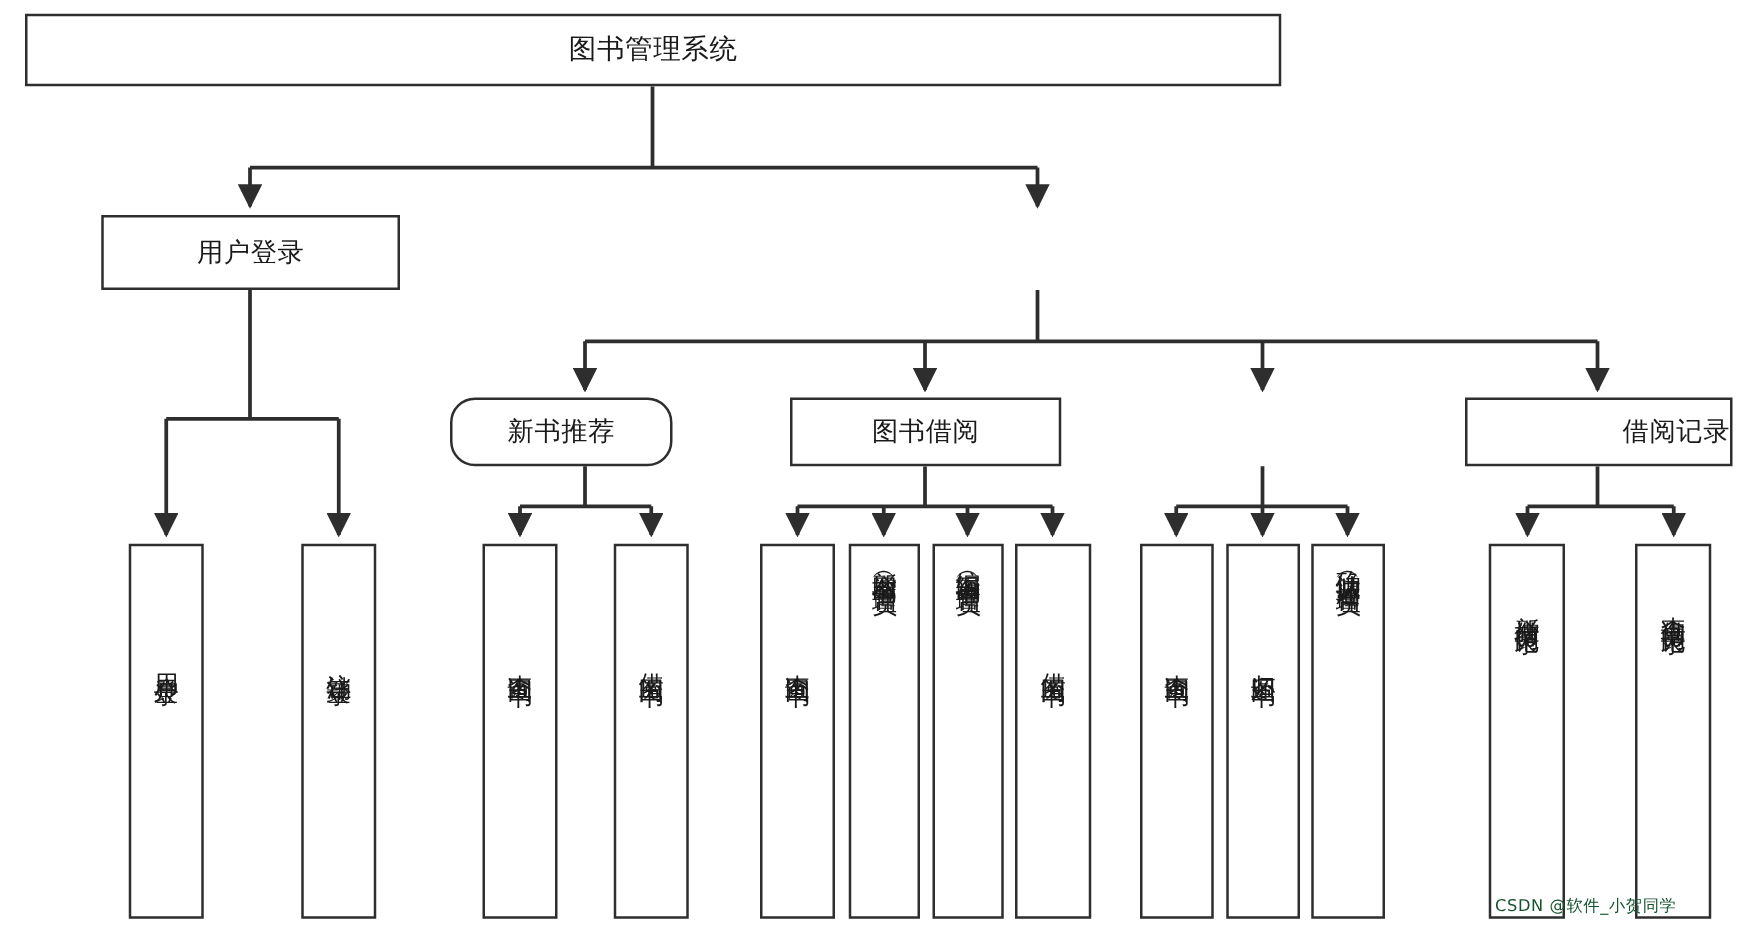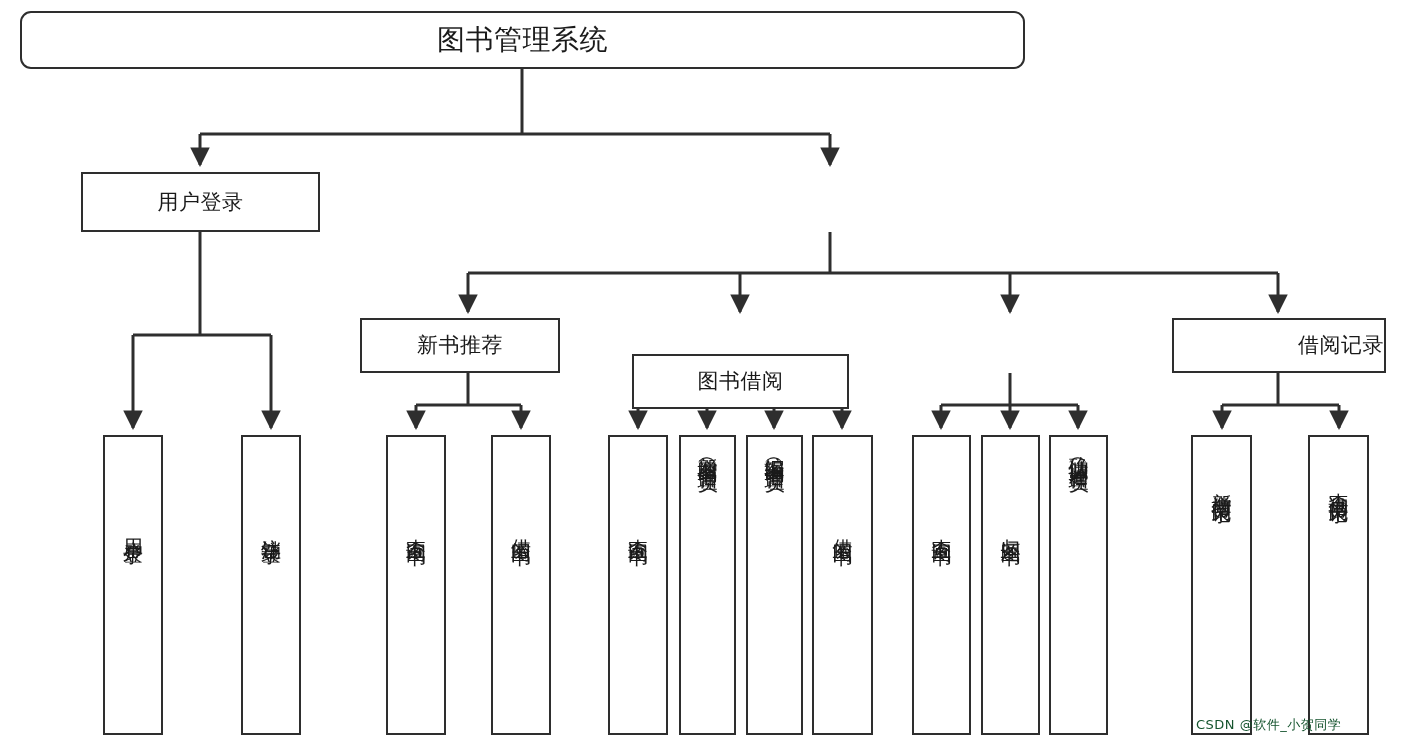--- a/index.html
+++ b/index.html
@@ -41,22 +41,21 @@
   .node .lbl {
     display: block;
     line-height: 1.18;
     letter-spacing: 0.5px;
   }
   
   .node.h {
     font-size: 21px;
   }
   .node.h.root {
-    font-size: 28px;
-    border-radius: 11px;
+    font-size: 22px;
   }
   
   .node.v {
     border-width: 2.5px;
     padding: 6px 0;
     align-items: flex-start;
   }
   .node.v .lbl {
     writing-mode: vertical-rl;
     text-orientation: upright;
@@ -131,25 +130,25 @@
 
   <div class="node h root" style="left:20px; top:11px; width:1005px; height:58px;">
     <span class="lbl">图书管理系统</span>
   </div>
 
   <div class="node h" style="left:81px; top:172px; width:239px; height:60px;">
     <span class="lbl">用户登录</span>
   </div>
 
 
-  <div class="node h" style="left:360px; top:318px; width:200px; height:55px;">
+  <div class="node h" style="left:360px; top:318px; width:178px; height:55px;border-radius:20px;">
     <span class="lbl">新书推荐</span>
   </div>
 
-  <div class="node h" style="left:632px; top:318px; width:217px; height:55px;margin-top:36px;">
+  <div class="node h" style="left:632px; top:318px; width:217px; height:55px;">
     <span class="lbl">图书借阅</span>
   </div>
 
 
   <div class="node h" style="left:1172px; top:318px; width:214px; height:55px;justify-content:flex-end;">
     <span class="lbl">借阅记录</span>
   </div>
 
   <div class="node v" style="left:103px; top:435px; width:60px; height:300px; justify-content:center; padding-top:86px;">
     <span class="lbl">用户登录</span>

